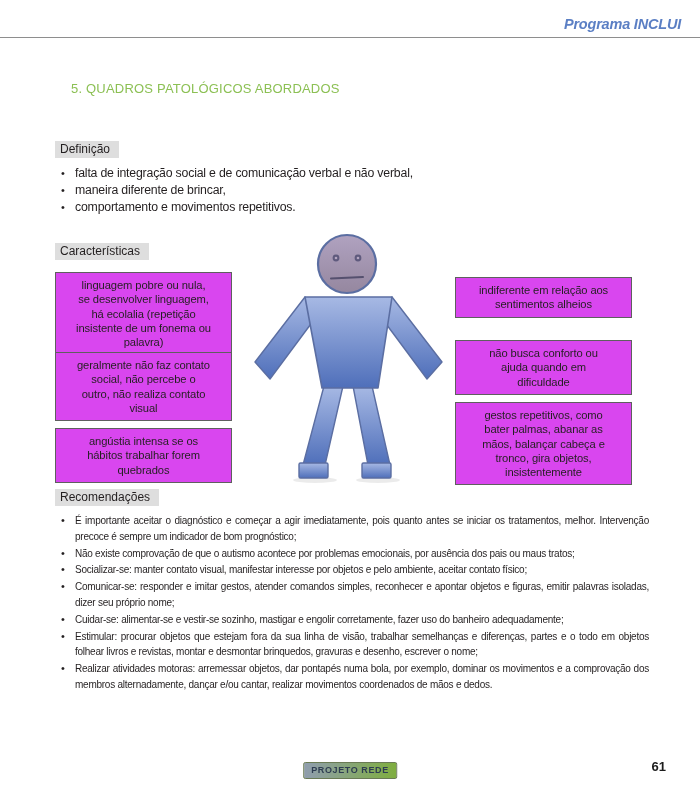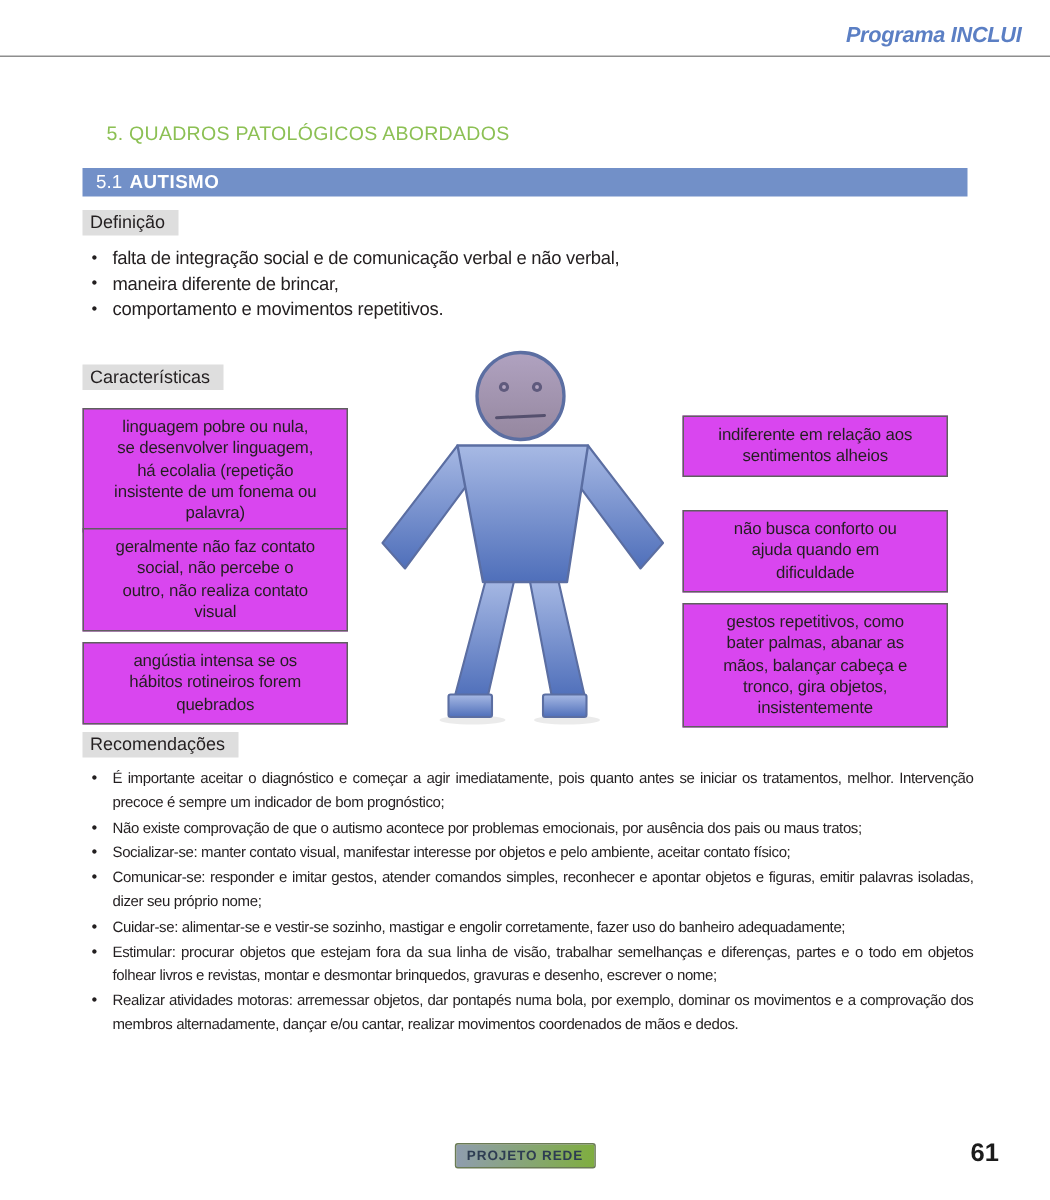--- a/index.html
+++ b/index.html
@@ -89,50 +89,47 @@
   .footer-badge {
     position:absolute; left:50%; transform:translateX(-50%); top:762px;
     font-size:9px; font-weight:bold; letter-spacing:0.6px;
     color:var(--badge_text,#2e3d52);
     background:linear-gradient(to right, var(--badge_left,#8f9dae), var(--badge_right,#7fae3f));
     border:1px solid #6a7b55; border-radius:2px;
     padding:2px 7px 3px 7px;
   }
   .page-number {
     position:absolute; right:34px; top:759px;
-    font-size:17px; font-weight:bold; color:#1c1c1c;
+    font-size:13px; font-weight:bold; color:#1c1c1c;
   }
 </style>
 </head>
 <body>
 
 <div class="page">
 
   <div class="program-title">Programa INCLUI</div>
   <div class="header-rule"></div>
 
   <div class="section-heading">5. QUADROS PATOLÓGICOS ABORDADOS</div>
-  <div class="subsection-bar">
-    <span class="num">5.1</span><span class="ttl">AUTISMO</span>
-  </div>
 
   <div class="definition">
     <span class="gray-label">Definição</span>
     <ul class="doc-list">
       <li>falta de integração social e de comunicação verbal e não verbal,</li>
       <li>maneira diferente de brincar,</li>
       <li>comportamento e movimentos repetitivos.</li>
     </ul>
   </div>
 
   <span class="gray-label char-label">Características</span>
 
   <div class="callout lbox1">linguagem pobre ou nula, se desenvolver linguagem, há ecolalia (repetição insistente de um fonema ou palavra)</div>
   <div class="callout lbox2">geralmente não faz contato social, não percebe o outro, não realiza contato visual</div>
-  <div class="callout lbox3">angústia intensa se os hábitos rotineiros forem quebrados</div>
+  <div class="callout lbox3">angústia intensa se os hábitos trabalhar forem quebrados</div>
   <div class="callout rbox1">indiferente em relação aos sentimentos alheios</div>
   <div class="callout rbox2">não busca conforto ou ajuda quando em dificuldade</div>
   <div class="callout rbox3">gestos repetitivos, como bater palmas, abanar as mãos, balançar cabeça e tronco, gira objetos, insistentemente</div>
 
   <svg class="person-figure" viewBox="0 0 214 258" xmlns="http://www.w3.org/2000/svg">
     <defs>
       <linearGradient id="bodyGrad" x1="0" y1="0" x2="0" y2="1">
         <stop class="stop-body-top" offset="0" stop-color="#a7b9e4"></stop>
         <stop class="stop-body-bot" offset="1" stop-color="#4f6fba"></stop>
       </linearGradient>

